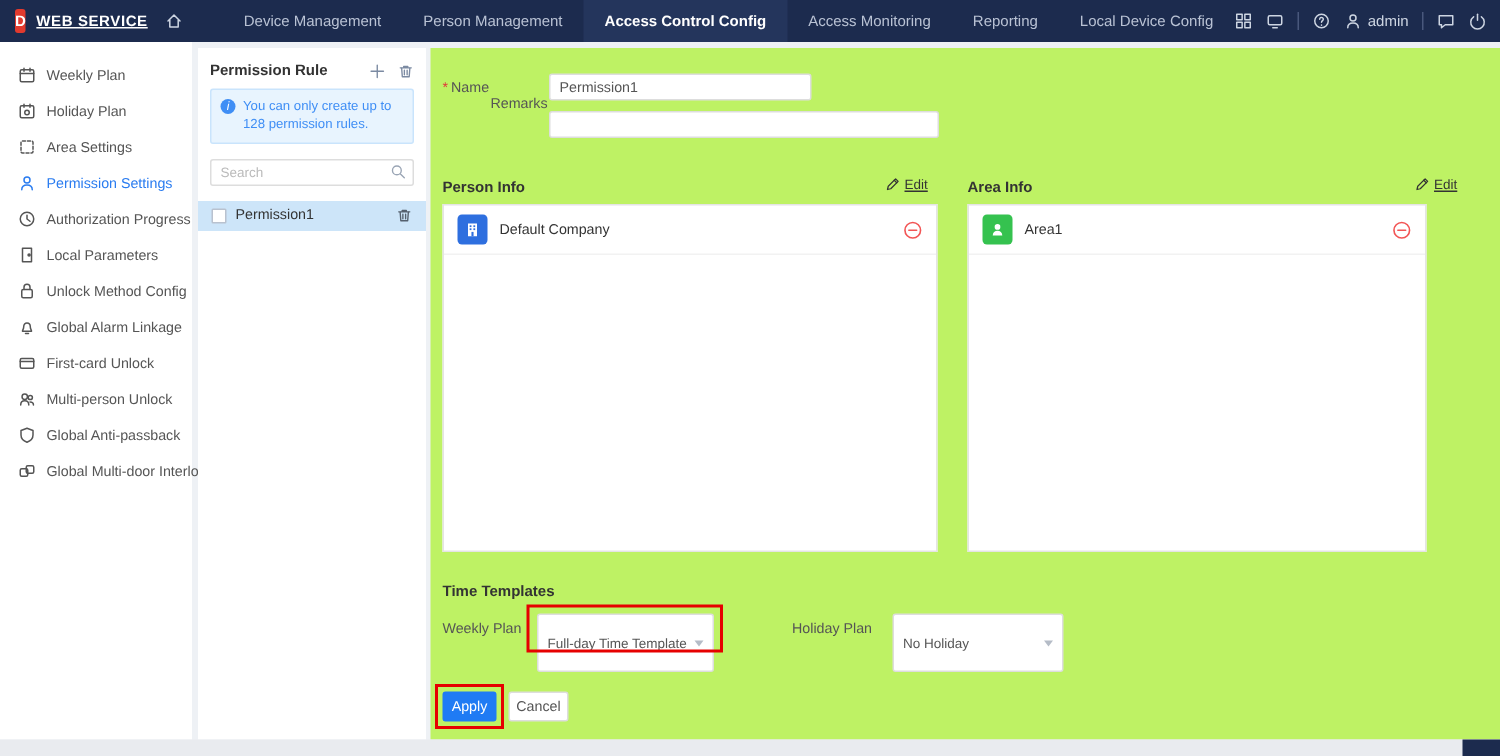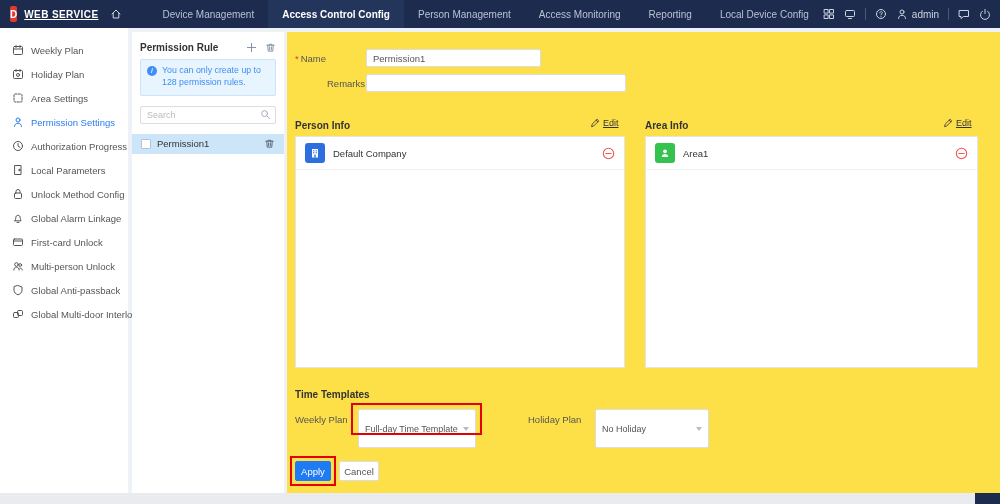--- a/index.html
+++ b/index.html
@@ -36,21 +36,21 @@
   .info-text { color:#3f8ef5; font-size:8.8px; line-height:1.35; }
   .search-wrap { position:relative; margin-bottom:10px; }
   .search-input { width:100%; height:18px; border:1px solid #ddd; border-radius:2px; font-size:9px; padding:0 18px 0 6px; color:#555; outline:none; font-family:"Liberation Sans",sans-serif; }
   .search-input::placeholder { color:#bbb; }
   .search-ic { position:absolute; right:5px; top:3px; color:#9aa5b5; }
   .rule-item { height:20px; margin:0 -8px; background:#cde5f9; display:flex; align-items:center; padding:0 9px; gap:6px; cursor:pointer; }
   .cbx { width:10px; height:10px; background:#fff; border:1px solid #b9c2cf; border-radius:1px; flex:none; cursor:pointer; }
   .rule-item-label { font-size:9.5px; color:#333; flex:1; }
   .rule-item .tool { color:#55606e; display:flex; cursor:pointer; }
 
-  .main { flex:1; background:#fde047; margin:4px 0 0 3px; position:relative; }
+  .main { flex:1; background:#bef264; margin:4px 0 0 3px; position:relative; }
   .flabel { position:absolute; font-size:9.5px; color:#555; }
   .req { color:#e03b3b; margin-right:2px; }
   .tinput { position:absolute; height:18px; border:1px solid #ddd; border-radius:2px; font-size:9.5px; padding:0 6px; color:#555; outline:none; font-family:"Liberation Sans",sans-serif; }
   .sec-title { position:absolute; font-weight:bold; font-size:10px; color:#333; }
   .edit-link { position:absolute; display:flex; align-items:center; gap:3px; color:#333; font-size:9px; cursor:pointer; }
   .edit-link span { text-decoration:underline; }
   .ibox { position:absolute; border:1px solid #e4e4e4; background:#fff; }
   .ibox-row { height:33px; display:flex; align-items:center; padding:0 9px; gap:8px; border-bottom:1px solid #f2f2f2; }
   .ent-icon { width:20px; height:20px; border-radius:3px; flex:none; display:flex; align-items:center; justify-content:center; }
   .ent-icon.blue { background:#2e6fdf; }
@@ -76,22 +76,22 @@
 <div class="topbar">
   <div class="logo">D</div>
   <div class="brand">WEB SERVICE</div>
   <div class="home-btn">
     <svg class="ic" width="12" height="12" viewBox="0 0 12 12">
         <path d="M2 6l4-4 4 4M3.2 5.2V10h5.6V5.2"></path>
       </svg>
   </div>
   <div class="nav">
     <div class="nav-item">Device Management</div>
+    <div class="nav-item">Person Management</div>
     <div class="nav-item active">Access Control Config</div>
-    <div class="nav-item">Person Management</div>
     <div class="nav-item">Access Monitoring</div>
     <div class="nav-item">Reporting</div>
     <div class="nav-item">Local Device Config</div>
   </div>
   <div class="top-icons">
     <div class="icon-btn">
       <svg class="ic" width="12" height="12" viewBox="0 0 12 12">
           <rect x="1.5" y="1.5" width="3.6" height="3.6"></rect>
           <rect x="6.9" y="1.5" width="3.6" height="3.6"></rect>
           <rect x="1.5" y="6.9" width="3.6" height="3.6"></rect>
@@ -264,21 +264,21 @@
     </div>
   </div>
 
   <div class="main">
 
     <div class="flabel" style="left:8px; top:21px;">
       <span class="req">*</span><span>Name</span>
     </div>
     <input class="tinput" style="left: 79px; top: 17px; width: 175px;" type="text" value="Permission1">
 
-    <div class="flabel" style="left:8px; top:46px;padding-left:32px;">Remarks</div>
+    <div class="flabel" style="left:8px; top:32px;padding-left:32px;">Remarks</div>
     <input class="tinput" style="left: 79px; top: 42px; width: 260px;" type="text" value="">
 
     <div class="sec-title" style="left:8px; top:88px;">Person Info</div>
     <div class="edit-link" style="left:303px; top:86px;">
       <svg class="ic" width="10" height="10" viewBox="0 0 12 12">
           <path d="M2 10l.6-2.6 5.9-5.9 2 2-5.9 5.9z"></path>
           <path d="M7.4 2.6l2 2"></path>
         </svg>
       <span>Edit</span>
     </div>
@@ -305,21 +305,21 @@
     </div>
 
     <div class="sec-title" style="left:358px; top:88px;">Area Info</div>
     <div class="edit-link" style="left:656px; top:86px;">
       <svg class="ic" width="10" height="10" viewBox="0 0 12 12">
           <path d="M2 10l.6-2.6 5.9-5.9 2 2-5.9 5.9z"></path>
           <path d="M7.4 2.6l2 2"></path>
         </svg>
       <span>Edit</span>
     </div>
-    <div class="ibox" style="left:358px; top:104px; width:333px; height:232px;">
+    <div class="ibox" style="left:358px; top:104px; width:306px; height:232px;">
       <div class="ibox-row">
         <div class="ent-icon green">
           <svg width="12" height="12" viewBox="0 0 12 12">
               <circle cx="6" cy="4.3" r="1.9" fill="#fff"></circle>
               <path d="M2.8 10c0-2 1.4-3.1 3.2-3.1S9.2 8 9.2 10z" fill="#fff"></path>
             </svg>
         </div>
         <div class="ibox-label">Area1</div>
         <div class="remove-btn">
           <svg width="13" height="13" viewBox="0 0 12 12">

